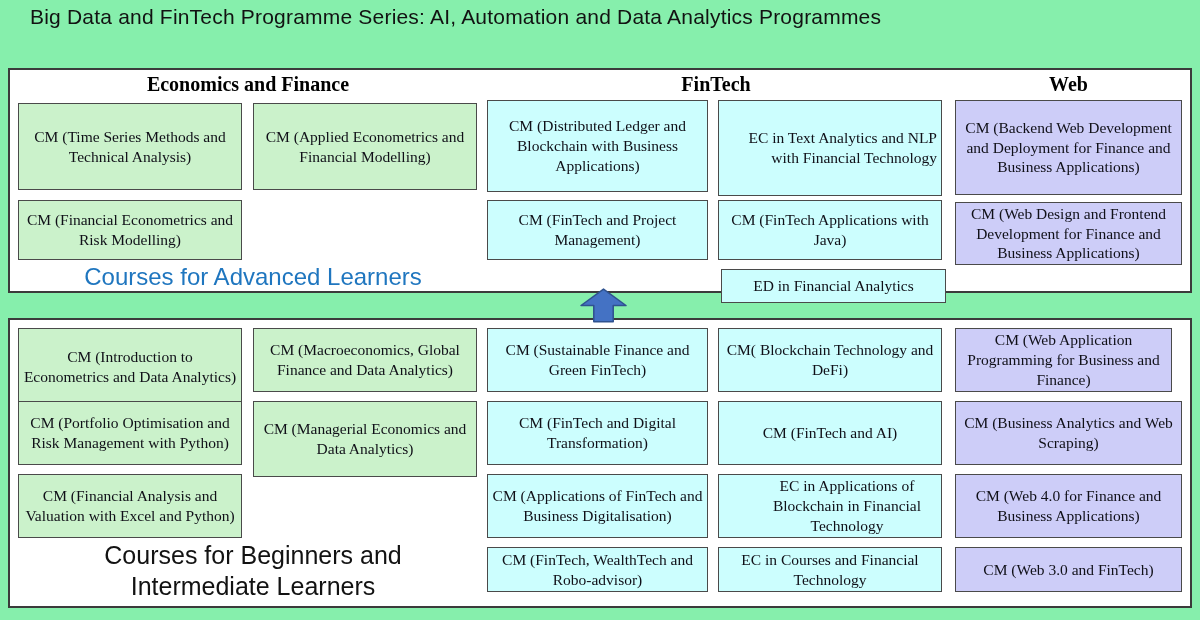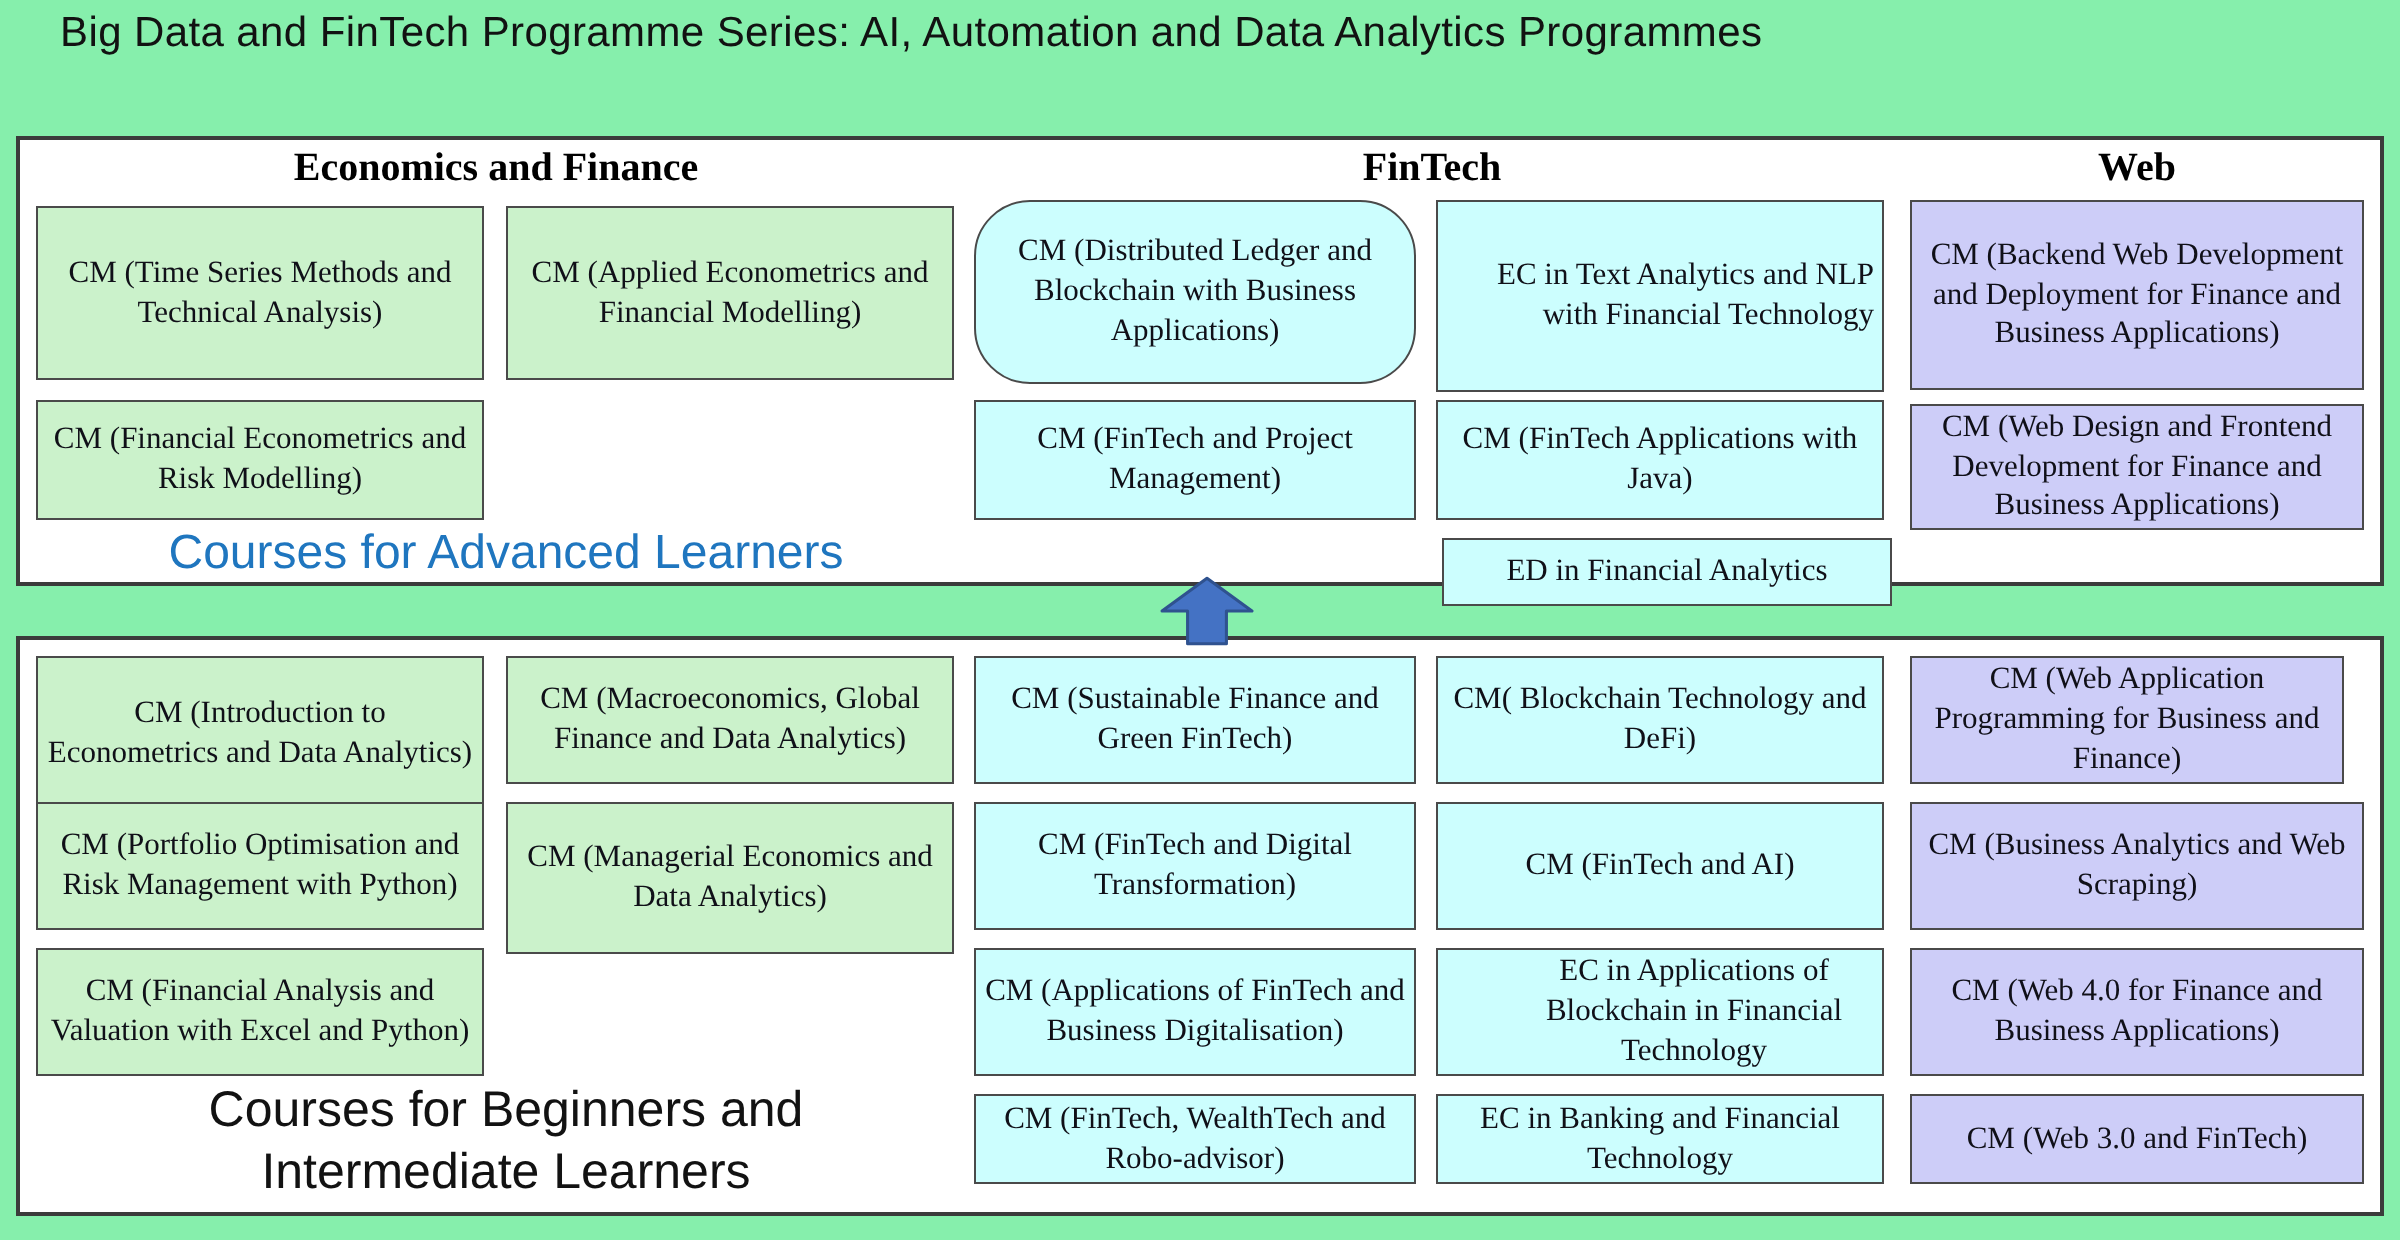--- a/index.html
+++ b/index.html
@@ -59,21 +59,21 @@
   <div class="title">Big Data and FinTech Programme Series: AI, Automation and Data Analytics Programmes</div>
 
   <div class="panel" style="left:8px;top:68px;width:1184px;height:225px;"></div>
 
   <div class="col-header" style="left:18px;top:73px;width:460px;">Economics and Finance</div>
   <div class="col-header" style="left:487px;top:73px;width:458px;">FinTech</div>
   <div class="col-header" style="left:955px;top:73px;width:227px;">Web</div>
 
   <div class="course green" style="left:18px;top:103px;width:224px;height:87px;">CM (Time Series Methods and Technical Analysis)</div>
   <div class="course green" style="left:253px;top:103px;width:224px;height:87px;">CM (Applied Econometrics and Financial Modelling)</div>
-  <div class="course cyan" style="left:487px;top:100px;width:221px;height:92px;border-radius:28px;">CM (Distributed Ledger and Blockchain with Business Applications)</div>
+  <div class="course cyan" style="left:487px;top:100px;width:221px;height:92px;">CM (Distributed Ledger and Blockchain with Business Applications)</div>
   <div class="course cyan" style="left:718px;top:100px;width:224px;height:96px;text-align:right;">EC in Text Analytics and NLP with Financial Technology</div>
   <div class="course purple" style="left:955px;top:100px;width:227px;height:95px;">CM (Backend Web Development and Deployment for Finance and Business Applications)</div>
 
   <div class="course green" style="left:18px;top:200px;width:224px;height:60px;">CM (Financial Econometrics and Risk Modelling)</div>
   <div class="course cyan" style="left:718px;top:200px;width:224px;height:60px;">CM (FinTech Applications with Java)</div>
   <div class="course cyan" style="left:487px;top:200px;width:221px;height:60px;">CM (FinTech and Project Management)</div>
   <div class="course purple" style="left:955px;top:202px;width:227px;height:63px;">CM (Web Design and Frontend Development for Finance and Business Applications)</div>
 
   <div class="course cyan" style="left:721px;top:269px;width:225px;height:23px;padding:16px 4px;">ED in Financial Analytics</div>
 
@@ -96,21 +96,21 @@
   <div class="course cyan" style="left:487px;top:401px;width:221px;height:64px;">CM (FinTech and Digital Transformation)</div>
   <div class="course cyan" style="left:718px;top:401px;width:224px;height:64px;">CM (FinTech and AI)</div>
   <div class="course purple" style="left:955px;top:401px;width:227px;height:64px;">CM (Business Analytics and Web Scraping)</div>
 
   <div class="course green" style="left:18px;top:474px;width:224px;height:64px;">CM (Financial Analysis and Valuation with Excel and Python)</div>
   <div class="course cyan" style="left:487px;top:474px;width:221px;height:64px;">CM (Applications of FinTech and Business Digitalisation)</div>
   <div class="course cyan" style="left:718px;top:474px;width:224px;height:64px;padding-left:38px;">EC in Applications of Blockchain in Financial Technology</div>
   <div class="course purple" style="left:955px;top:474px;width:227px;height:64px;">CM (Web 4.0 for Finance and Business Applications)</div>
 
   <div class="course cyan" style="left:487px;top:547px;width:221px;height:45px;">CM (FinTech, WealthTech and Robo-advisor)</div>
-  <div class="course cyan" style="left:718px;top:547px;width:224px;height:45px;">EC in Banking and Financial Technology</div>
+  <div class="course cyan" style="left:718px;top:547px;width:224px;height:45px;">EC in Courses and Financial Technology</div>
   <div class="course purple" style="left:955px;top:547px;width:227px;height:45px;">CM (Web 3.0 and FinTech)</div>
 
   <div class="beg-label">
     <div>Courses for Beginners and</div>
     <div>Intermediate Learners</div>
   </div>
 
 </div>
 
 </body></html>

